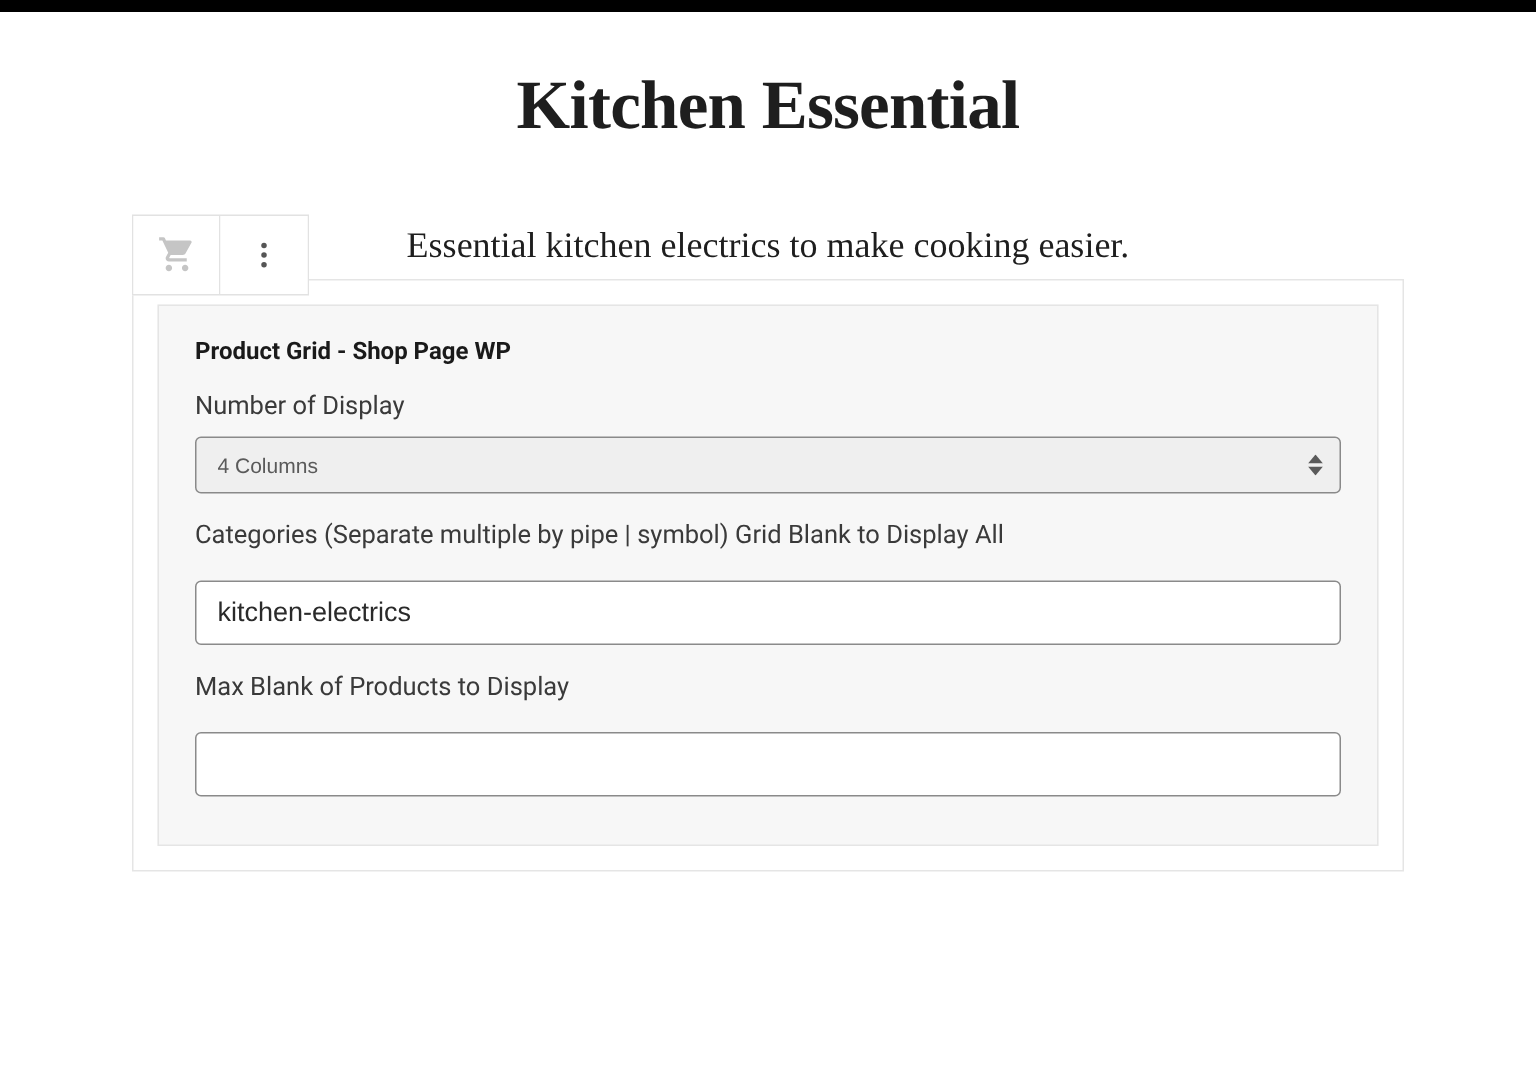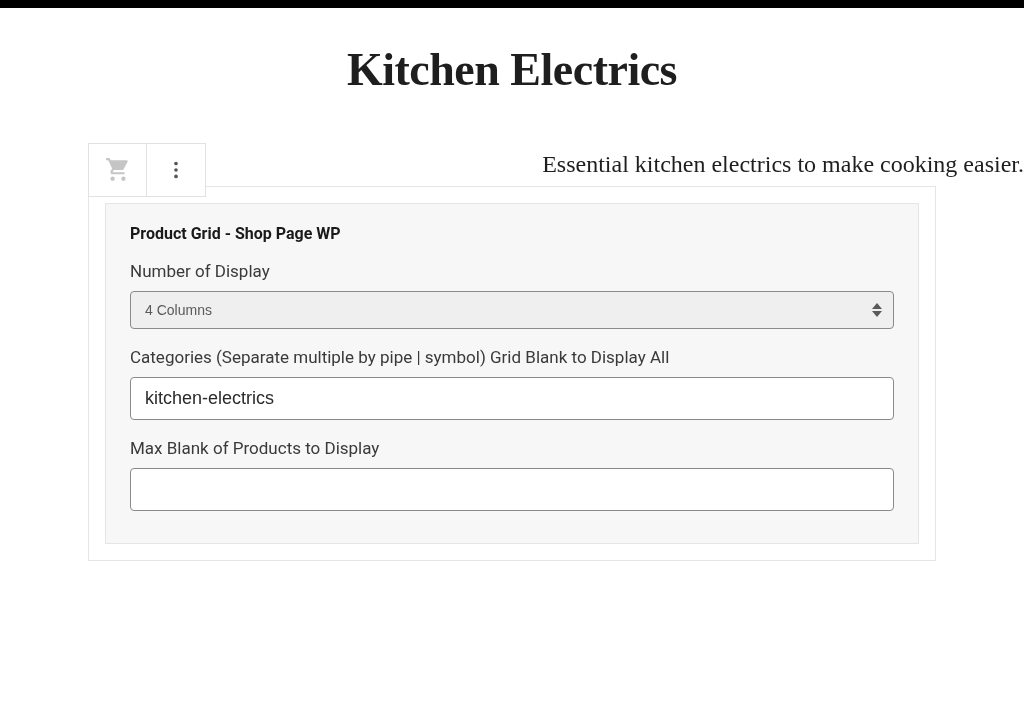--- a/index.html
+++ b/index.html
@@ -27,21 +27,21 @@
       font-size: 46px;
       color: #1e1e1e;
       margin-top: 35px;
       letter-spacing: -0.5px;
     }
     .description-row {
       position: relative;
       margin-top: 55px;
     }
     .page-subtitle {
-      text-align: right;
+      text-align: center;
       font-family: Georgia, "Times New Roman", serif;
       font-size: 24px;
       color: #1e1e1e;
       font-weight: 400;
     }
     .block-toolbar {
       position: absolute;
       top: -8px;
       left: 88px;
       display: flex;
@@ -120,31 +120,32 @@
       fill: #5a5a5a;
     }
     .text-field {
       width: 100%;
       border: 1px solid #8a8a8a;
       border-radius: 4px;
       background: #ffffff;
       font-size: 18px;
       color: #2a2a2a;
       padding: 10px 14px;
+      margin-top: 10px;
     }
     .text-field.empty {
       background: #ffffff;
     }
   </style>
 </head>
 <body>
 
 <div class="top-bar"></div>
 
-<h1 class="page-title">Kitchen Electrics</h1>
+<h1 class="page-title">Kitchen Essential</h1>
 
 <div class="description-row">
   <div class="block-toolbar">
     <div class="toolbar-btn">
       <svg width="26" height="26" viewBox="0 0 24 24">
         <path d="M7 18c-1.1 0-1.99.9-1.99 2S5.9 22 7 22s2-.9 2-2-.9-2-2-2zM1 3h2l3.6 7.59-1.35 2.44C5.09 13.37 5 13.68 5 14c0 1.1.9 2 2 2h11v-2H7.42c-.14 0-.25-.11-.25-.25l.03-.12L8.1 12h7.45c.75 0 1.41-.41 1.75-1.03l3.58-6.49A.996.996 0 0020.01 3H5.21l-.67-1.43A1 1 0 003.64 1H1v2zm16 15c-1.1 0-1.99.9-1.99 2s.89 2 1.99 2 2-.9 2-2-.9-2-2-2z"></path>
       </svg>
     </div>
     <div class="toolbar-btn">
       <svg width="22" height="22" viewBox="0 0 24 24">

